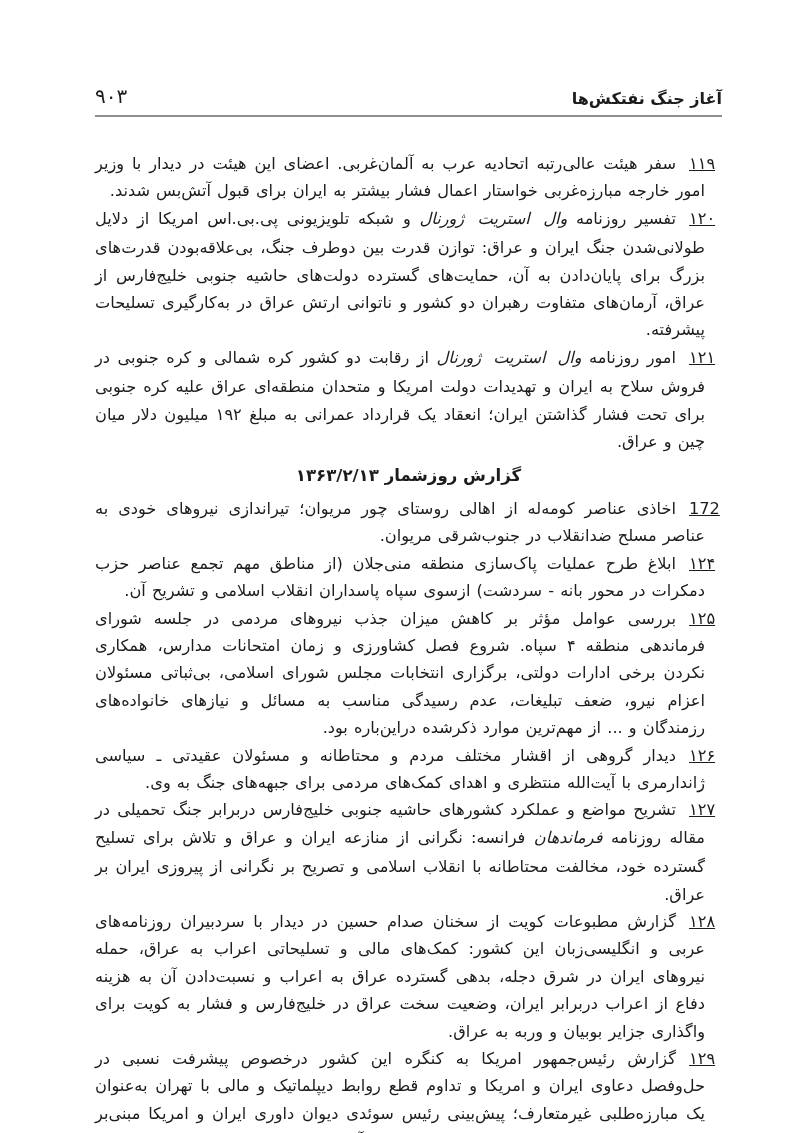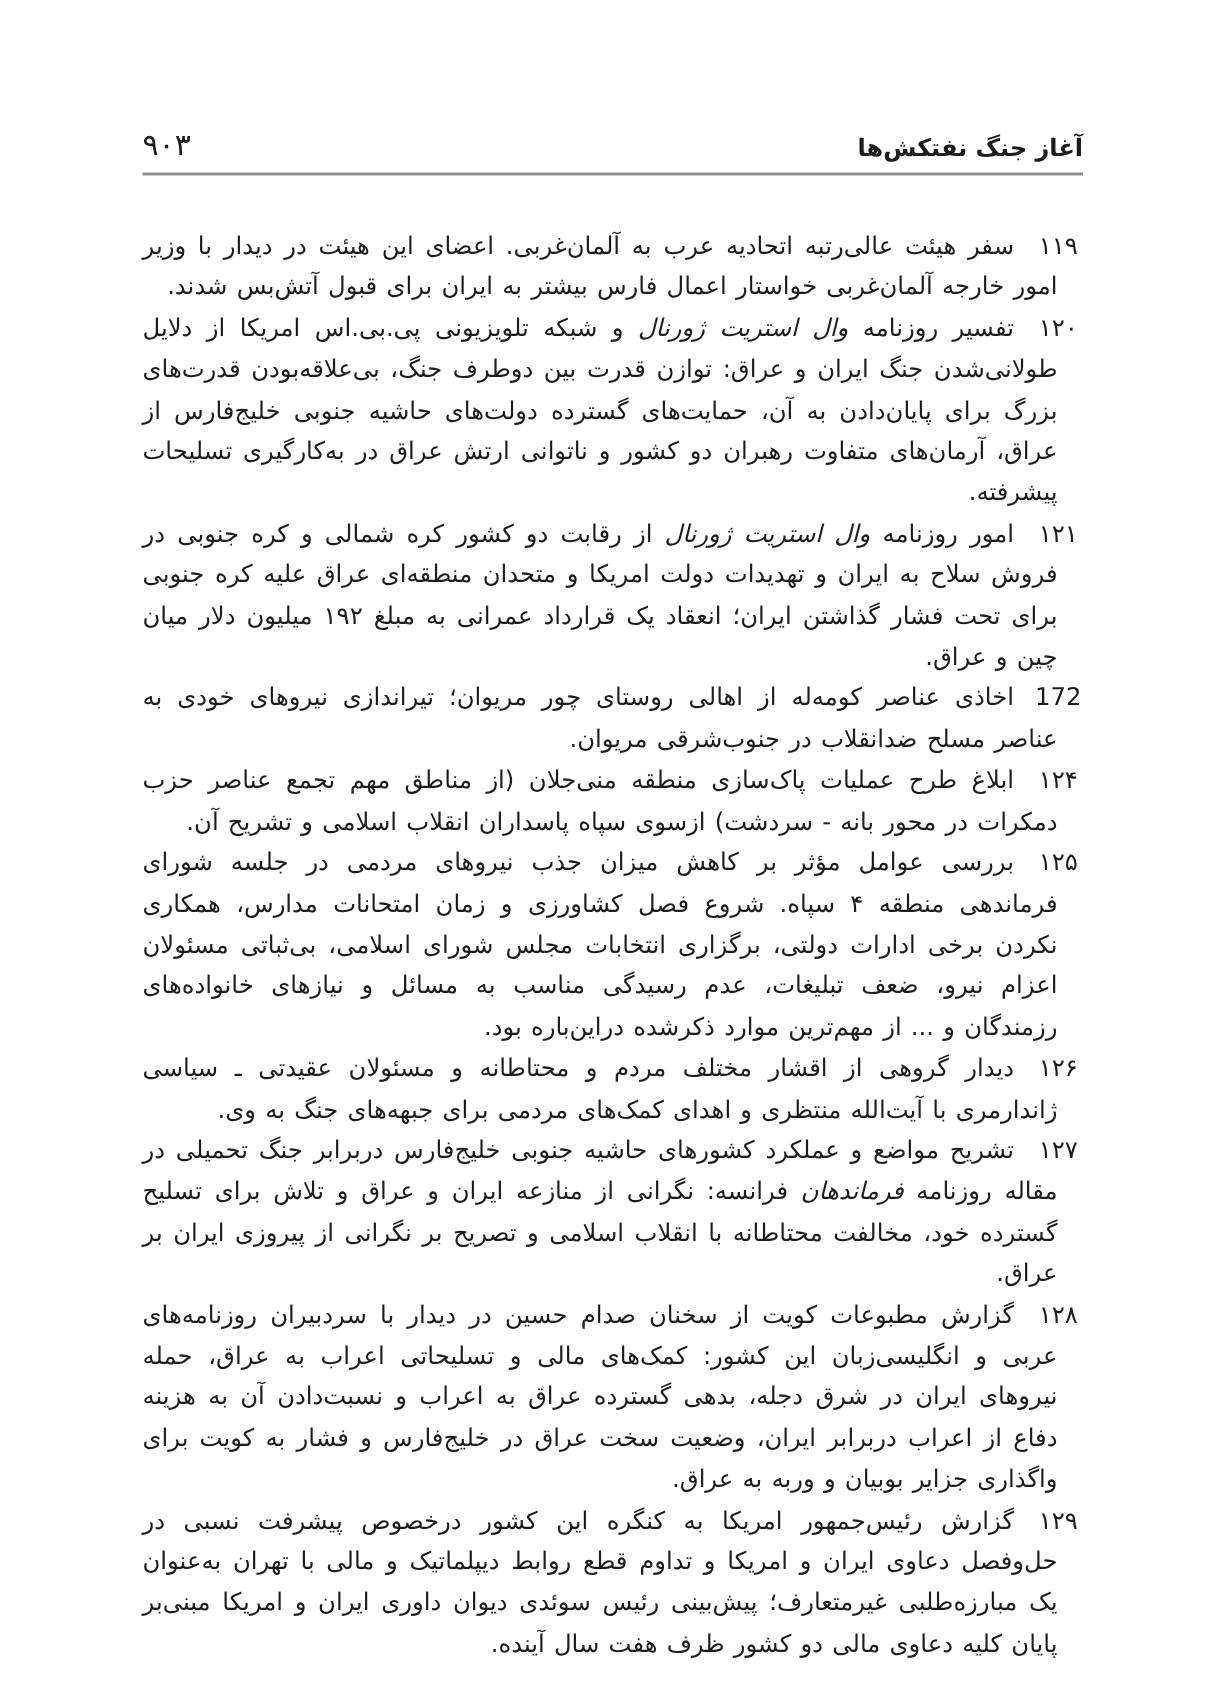--- a/index.html
+++ b/index.html
@@ -42,25 +42,27 @@
     text-align: justify;
     padding-right: 17px;
     text-indent: -17px;
     word-spacing: 1px;
   }
   li.entry .num {
     display: inline-block;
     width: 33px;
     margin-left: 13px;
     text-indent: 0;
-    text-align: center;
+    text-align: left;
     white-space: nowrap;
+    text-decoration: underline;
   }
   li.entry em {
     font-style: italic;
+    font-family: Liberation Mono, monospace;
   }
   h2.section-heading {
     font-size: 16.6px;
     font-weight: bold;
     text-align: center;
     margin: 7px 0 5px 0;
     line-height: 27.4px;
   }
 </style>
 </head>
@@ -68,25 +70,26 @@
 
 <div class="page">
 
   <header class="running-header">
     <div class="title">آغاز جنگ نفتکش‌ها</div>
     <div class="pagenum">۹۰۳</div>
   </header>
 
   <main class="body-text">
     <ol class="entries" id="entries-top">
-        <li class="entry"><span class="num">۱۱۹</span><span class="entry-text"><span>سفر هیئت عالی‌رتبه اتحادیه عرب به آلمان‌غربی. اعضای این هیئت در دیدار با وزیر امور خارجه آلمان‌غربی خواستار اعمال فارس بیشتر به ایران برای قبول آتش‌بس شدند.</span></span></li>
+        <li class="entry"><span class="num">۱۱۹</span><span class="entry-text"><span>سفر هیئت عالی‌رتبه اتحادیه عرب به آلمان‌غربی. اعضای این هیئت در دیدار با وزیر امور خارجه مبارزه‌غربی خواستار اعمال فشار بیشتر به ایران برای قبول آتش‌بس شدند.</span></span></li>
         <li class="entry"><span class="num">۱۲۰</span><span class="entry-text"><span>تفسیر روزنامه </span><em>وال استریت ژورنال</em><span> و شبکه تلویزیونی پی.بی.اس امریکا از دلایل طولانی‌شدن جنگ ایران و عراق: توازن قدرت بین دوطرف جنگ، بی‌علاقه‌بودن قدرت‌های بزرگ برای پایان‌دادن به آن، حمایت‌های گسترده دولت‌های حاشیه جنوبی خلیج‌فارس از عراق، آرمان‌های متفاوت رهبران دو کشور و ناتوانی ارتش عراق در به‌کارگیری تسلیحات پیشرفته.</span></span></li>
         <li class="entry"><span class="num">۱۲۱</span><span class="entry-text"><span>امور روزنامه </span><em>وال استریت ژورنال</em><span> از رقابت دو کشور کره شمالی و کره جنوبی در فروش سلاح به ایران و تهدیدات دولت امریکا و متحدان منطقه‌ای عراق علیه کره جنوبی برای تحت فشار گذاشتن ایران؛ انعقاد یک قرارداد عمرانی به مبلغ ۱۹۲ میلیون دلار میان چین و عراق.</span></span></li>
       </ol>
 
+    <h2 class="section-heading">گزارش روزشمار ۱۳۶۳/۲/۱۳</h2>
 
     <ol class="entries" id="entries-bottom">
         <li class="entry"><span class="num">172</span><span class="entry-text"><span>اخاذی عناصر کومه‌له از اهالی روستای چور مریوان؛ تیراندازی نیروهای خودی به عناصر مسلح ضدانقلاب در جنوب‌شرقی مریوان.</span></span></li>
         <li class="entry"><span class="num">۱۲۴</span><span class="entry-text"><span>ابلاغ طرح عملیات پاک‌سازی منطقه منی‌جلان (از مناطق مهم تجمع عناصر حزب دمکرات در محور بانه - سردشت) ازسوی سپاه پاسداران انقلاب اسلامی و تشریح آن.</span></span></li>
         <li class="entry"><span class="num">۱۲۵</span><span class="entry-text"><span>بررسی عوامل مؤثر بر کاهش میزان جذب نیروهای مردمی در جلسه شورای فرماندهی منطقه ۴ سپاه. شروع فصل کشاورزی و زمان امتحانات مدارس، همکاری نکردن برخی ادارات دولتی، برگزاری انتخابات مجلس شورای اسلامی، بی‌ثباتی مسئولان اعزام نیرو، ضعف تبلیغات، عدم رسیدگی مناسب به مسائل و نیازهای خانواده‌های رزمندگان و ... از مهم‌ترین موارد ذکرشده دراین‌باره بود.</span></span></li>
         <li class="entry"><span class="num">۱۲۶</span><span class="entry-text"><span>دیدار گروهی از اقشار مختلف مردم و محتاطانه و مسئولان عقیدتی ـ سیاسی ژاندارمری با آیت‌الله منتظری و اهدای کمک‌های مردمی برای جبهه‌های جنگ به وی.</span></span></li>
         <li class="entry"><span class="num">۱۲۷</span><span class="entry-text"><span>تشریح مواضع و عملکرد کشورهای حاشیه جنوبی خلیج‌فارس دربرابر جنگ تحمیلی در مقاله روزنامه </span><em>فرماندهان</em><span> فرانسه: نگرانی از منازعه ایران و عراق و تلاش برای تسلیح گسترده خود، مخالفت محتاطانه با انقلاب اسلامی و تصریح بر نگرانی از پیروزی ایران بر عراق.</span></span></li>
         <li class="entry"><span class="num">۱۲۸</span><span class="entry-text"><span>گزارش مطبوعات کویت از سخنان صدام حسین در دیدار با سردبیران روزنامه‌های عربی و انگلیسی‌زبان این کشور: کمک‌های مالی و تسلیحاتی اعراب به عراق، حمله نیروهای ایران در شرق دجله، بدهی گسترده عراق به اعراب و نسبت‌دادن آن به هزینه دفاع از اعراب دربرابر ایران، وضعیت سخت عراق در خلیج‌فارس و فشار به کویت برای واگذاری جزایر بوبیان و وربه به عراق.</span></span></li>
         <li class="entry"><span class="num">۱۲۹</span><span class="entry-text"><span>گزارش رئیس‌جمهور امریکا به کنگره این کشور درخصوص پیشرفت نسبی در حل‌وفصل دعاوی ایران و امریکا و تداوم قطع روابط دیپلماتیک و مالی با تهران به‌عنوان یک مبارزه‌طلبی غیرمتعارف؛ پیش‌بینی رئیس سوئدی دیوان داوری ایران و امریکا مبنی‌بر پایان کلیه دعاوی مالی دو کشور ظرف هفت سال آینده.</span></span></li>
       </ol>

